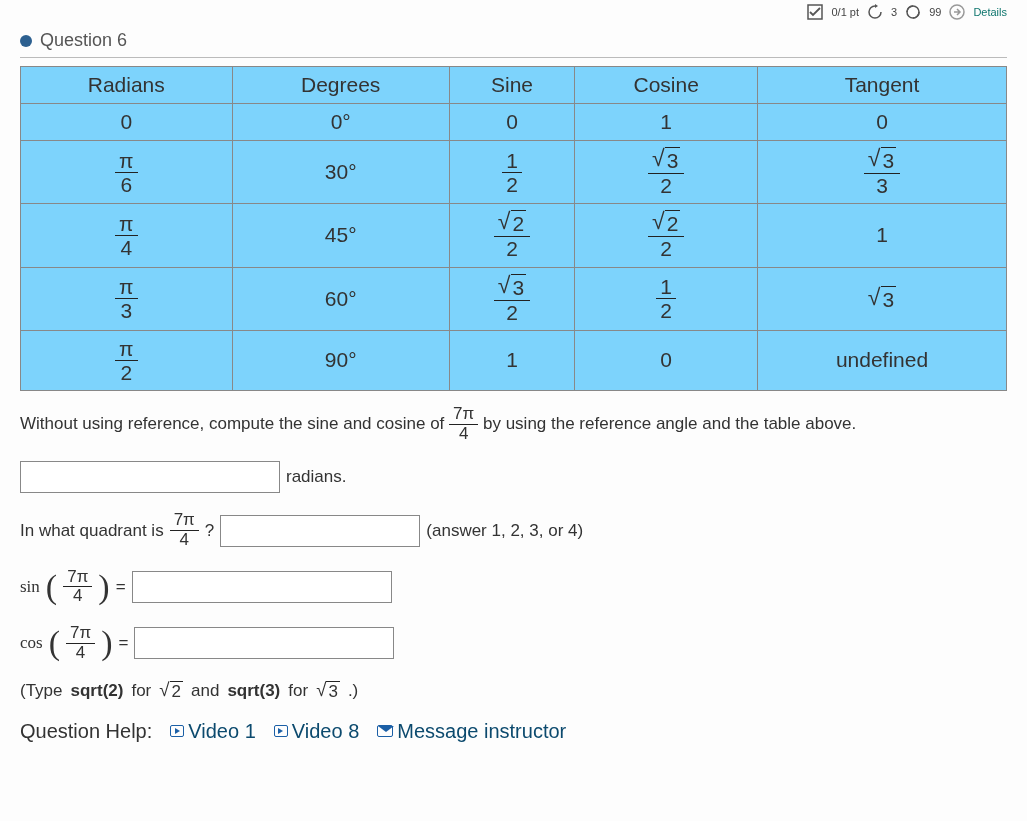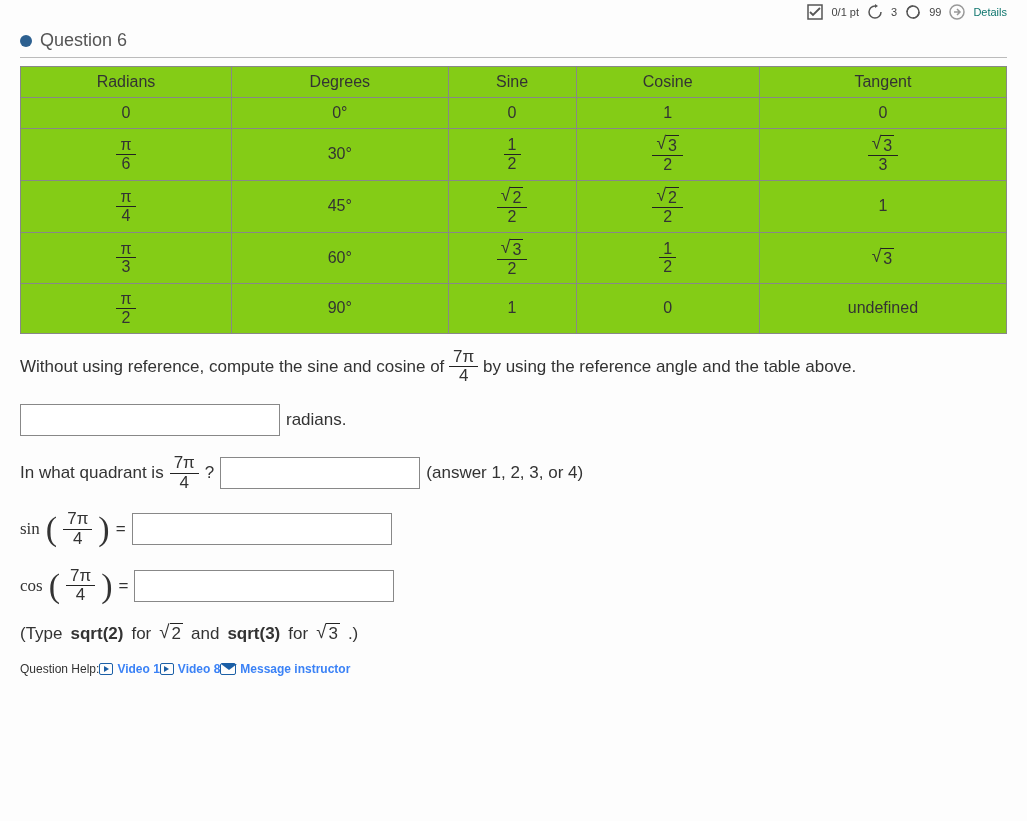--- a/index.html
+++ b/index.html
@@ -39,23 +39,23 @@
   .dot {
     width: 12px; height: 12px;
     border-radius: 50%;
     background: #2d6090;
     display: inline-block;
   }
   table.trig {
     border-collapse: collapse;
     width: 100%;
     margin-top: 8px;
-    font-size: 16px;
+    font-size: 21px;
     text-align: center;
-    background: #84cc16;
+    background: #7dd3fc;
   }
   table.trig th, table.trig td {
     border: 1px solid #888;
     padding: 6px 4px;
     vertical-align: middle;
   }
   table.trig th { font-weight: normal; }
   .frac {
     display: inline-block;
     vertical-align: middle;
@@ -101,25 +101,25 @@
     padding: 2px 6px;
     font-size: 15px;
   }
   .w260 { width: 260px; }
   .w200 { width: 200px; }
   .paren { font-size: 34px; line-height: 1; font-family: 'Times New Roman', serif; }
   .mathfn { font-family: 'Times New Roman', serif; }
   .help-row {
     display: flex;
     align-items: center;
-    gap: 0;
-    font-size: 12px;
+    gap: 18px;
+    font-size: 20px;
     margin-top: 10px;
   }
-  .link { color: #3b82f6; cursor: pointer; font-weight: bold; }
+  .link { color: #0c4a6e; cursor: pointer; }
   .iconbox {
     display: inline-flex;
     align-items: center;
     gap: 4px;
   }
   .playicon {
     width: 14px; height: 12px;
     border: 1px solid #1b5fa6;
     border-radius: 2px;
     display: inline-flex;

